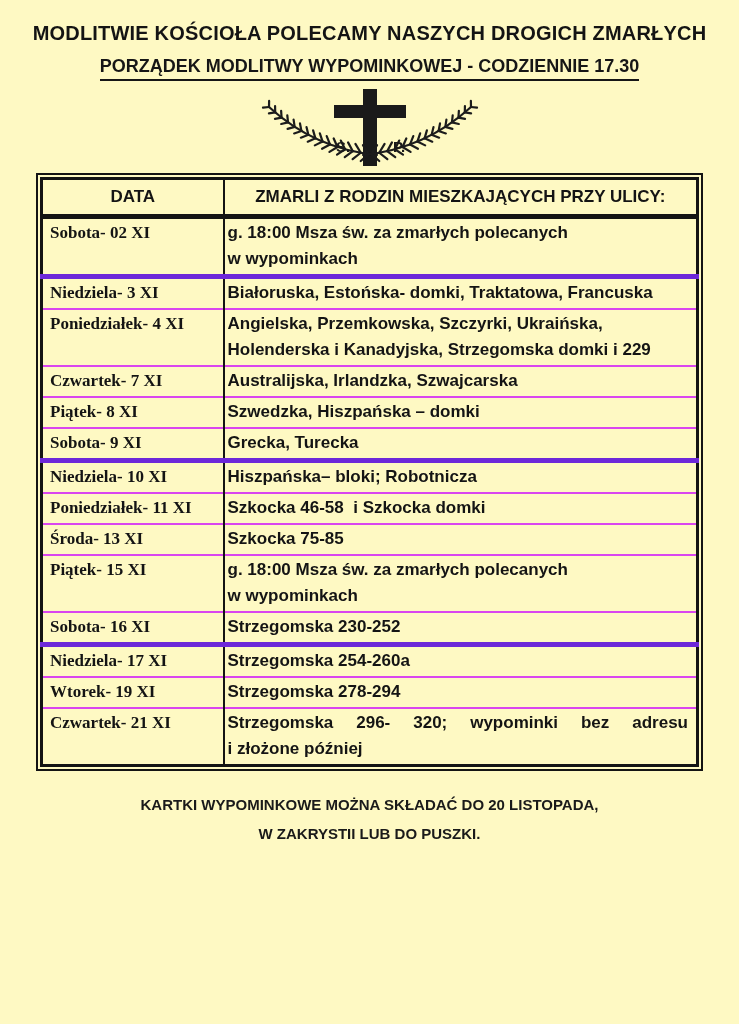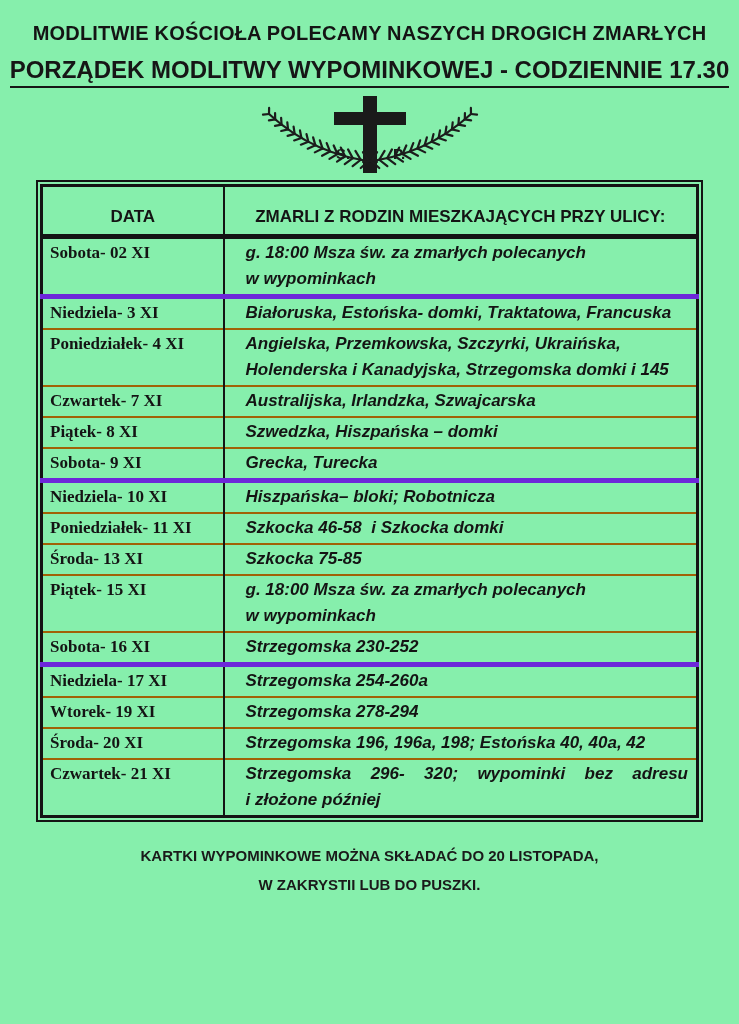--- a/index.html
+++ b/index.html
@@ -3,37 +3,37 @@
 <meta charset="utf-8">
 <style>
   * { margin: 0; padding: 0; box-sizing: border-box; }
   html, body { background: #e9e8e6; }
   body { font-family: "Liberation Sans", "DejaVu Sans", sans-serif; }
   .page {
     position: relative;
     width: 739px;
     height: 1024px;
     margin: 0 auto;
-    background: #86efac;
+    background: #fef9c3;
     color: #161616;
     overflow: hidden;
   }
   
   .title {
     padding-top: 22px;
     text-align: center;
     font-size: 20px;
     font-weight: 700;
     letter-spacing: 0.2px;
     color: #141414;
   }
   .subtitle {
     margin-top: 11px;
     text-align: center;
-    font-size: 24px;
+    font-size: 18px;
     font-weight: 700;
   }
   .subtitle .underline {
     display: inline-block;
     border-bottom: 2.5px solid #161616;
     padding-bottom: 2px;
   }
   
   .emblem-wrap {
     margin-top: 8px;
@@ -60,34 +60,34 @@
     font-weight: 700;
     font-size: 17px;
     color: #141414;
     vertical-align: top;
   }
   table.schedule th:first-child, table.schedule td:first-child { border-left: none; }
   table.schedule col.c-date { width: 182px; }
   thead th {
     text-align: center;
     line-height: 26px;
-    padding: 17px 4px 4px 4px;
+    padding: 4px 4px 4px 4px;
     border-bottom: 5px solid #141414;
     font-size: 17px;
     margin-top: 29px;
   }
   tbody td {
-    border-top: 2px solid #a16207;
+    border-top: 2px solid #d946ef;
     line-height: 26px;
     padding: 1px 8px 2px 8px;
   }
   tbody tr:first-child td { border-top: none; }
   tbody tr.section-start td { border-top: 5px solid #6d28d9; }
   td.date-cell { padding-left: 7px; font-family: Liberation Serif, serif; }
-  td.streets-cell { padding-left: 21px; font-style: italic; }
+  td.streets-cell { padding-left: 3px; }
   .street-line { white-space: pre-wrap; }
   .street-line.justify { text-align: justify; text-align-last: justify; }
   
   .footer {
     margin-top: 23px;
     text-align: center;
     font-size: 15px;
     font-weight: 700;
     line-height: 29px;
     color: #1a1a1a;
@@ -205,21 +205,21 @@
           <tr class="section-start">
             <td class="date-cell">Niedziela- 3 XI</td>
             <td class="streets-cell">
               <div class="street-line">Białoruska, Estońska- domki, Traktatowa, Francuska</div>
             </td>
           </tr>
           <tr>
             <td class="date-cell">Poniedziałek- 4 XI</td>
             <td class="streets-cell">
               <div class="street-line">Angielska, Przemkowska, Szczyrki, Ukraińska,</div>
-              <div class="street-line">Holenderska i Kanadyjska, Strzegomska domki i 145</div>
+              <div class="street-line">Holenderska i Kanadyjska, Strzegomska domki i 229</div>
             </td>
           </tr>
           <tr>
             <td class="date-cell">Czwartek- 7 XI</td>
             <td class="streets-cell">
               <div class="street-line">Australijska, Irlandzka, Szwajcarska</div>
             </td>
           </tr>
           <tr>
             <td class="date-cell">Piątek- 8 XI</td>
@@ -267,26 +267,20 @@
           <tr class="section-start">
             <td class="date-cell">Niedziela- 17 XI</td>
             <td class="streets-cell">
               <div class="street-line">Strzegomska 254-260a</div>
             </td>
           </tr>
           <tr>
             <td class="date-cell">Wtorek- 19 XI</td>
             <td class="streets-cell">
               <div class="street-line">Strzegomska 278-294</div>
-            </td>
-          </tr>
-          <tr>
-            <td class="date-cell">Środa- 20 XI</td>
-            <td class="streets-cell">
-              <div class="street-line">Strzegomska 196, 196a, 198; Estońska 40, 40a, 42</div>
             </td>
           </tr>
           <tr>
             <td class="date-cell">Czwartek- 21 XI</td>
             <td class="streets-cell">
               <div class="street-line justify">Strzegomska 296- 320; wypominki bez adresu</div>
               <div class="street-line">i złożone później</div>
             </td>
           </tr>
         </tbody>

